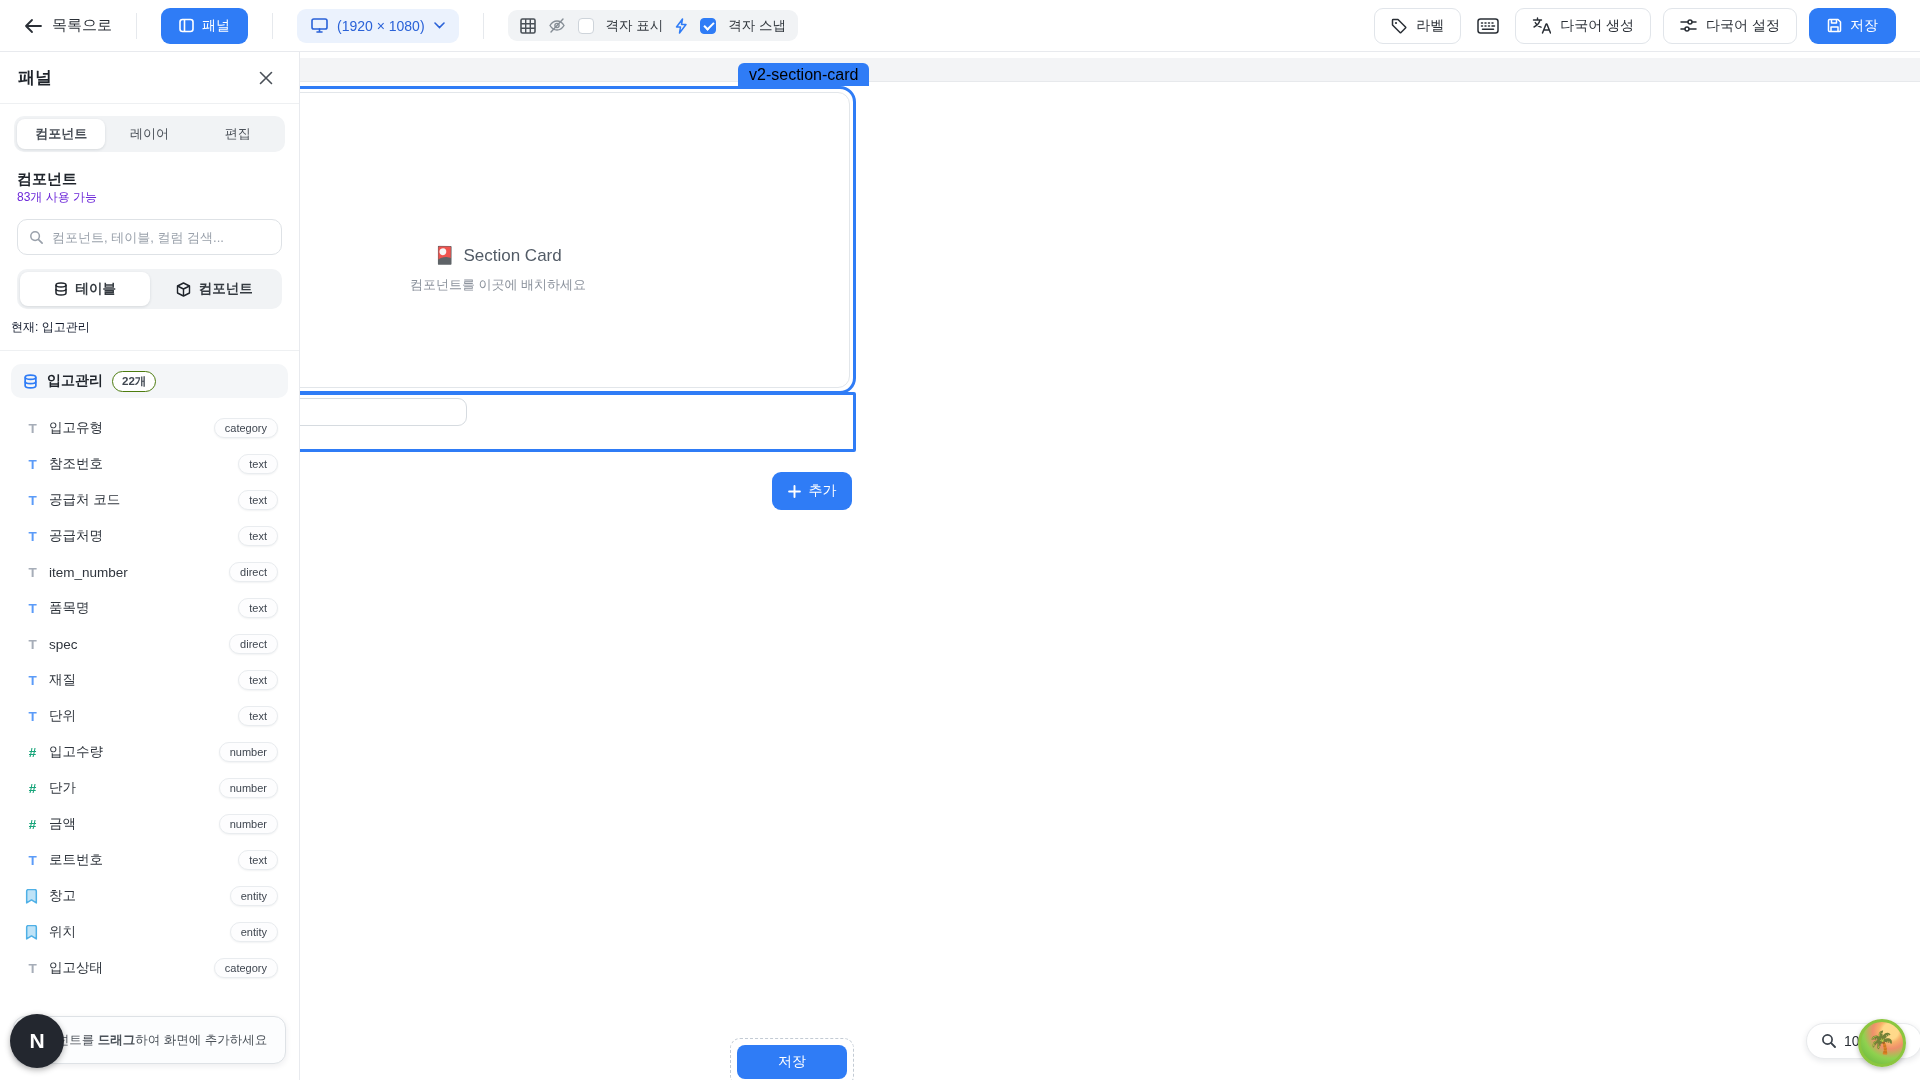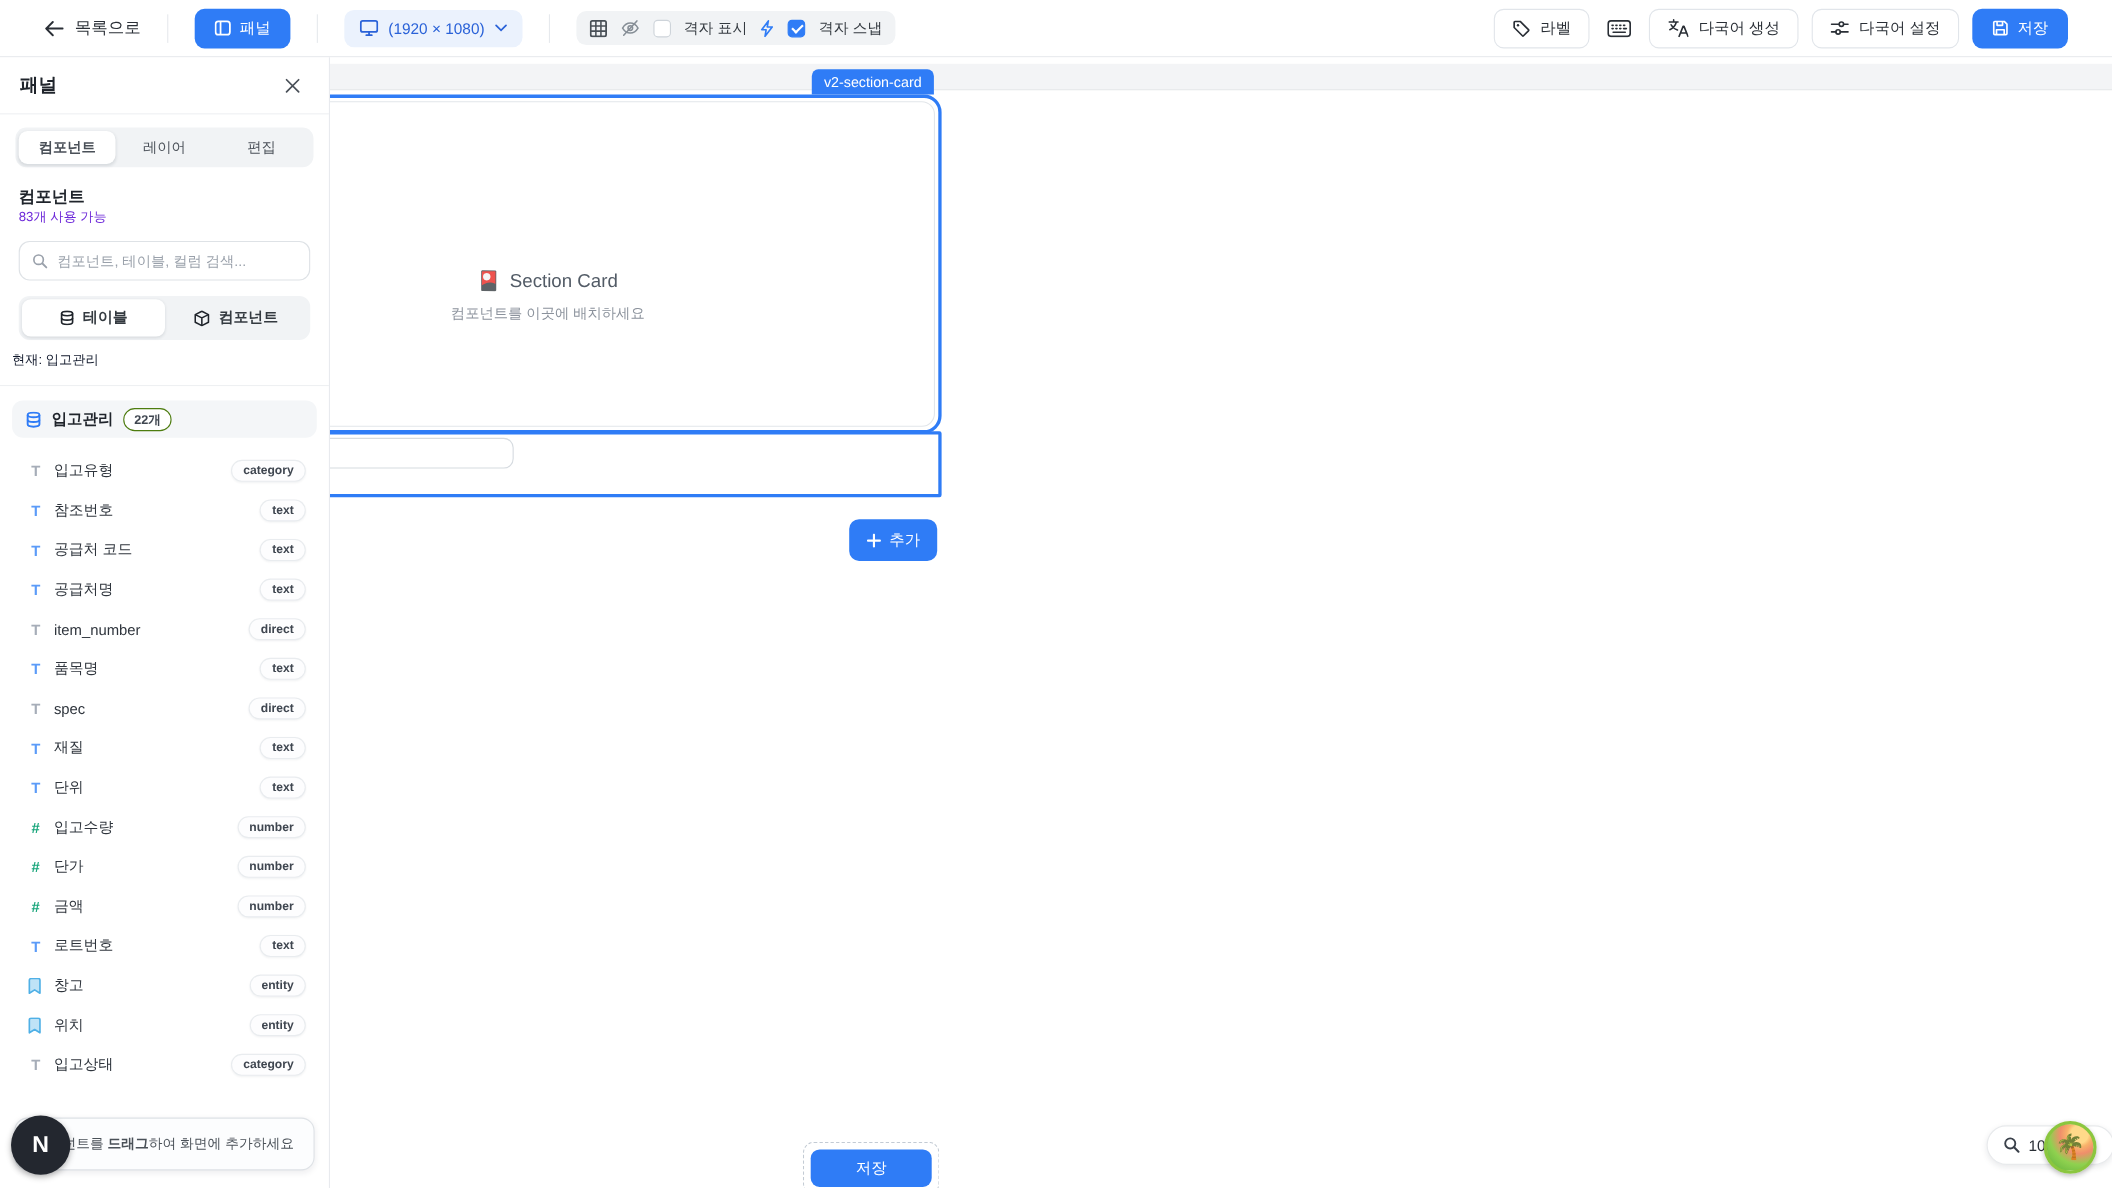--- a/index.html
+++ b/index.html
@@ -1,21 +1,21 @@
 <!DOCTYPE html>
 <html><head>
 <meta charset="utf-8">
 <style>
   * { margin:0; padding:0; box-sizing:border-box; }
   html,body { width:1920px; height:1080px; overflow:hidden; background:#fff;
               font-family:"Liberation Sans","DejaVu Sans",sans-serif; color:#1f242b; }
 
   
   .header { position:absolute; top:0; left:0; width:1920px; height:52px; background:#fff;
-            border-bottom:1px solid #e8eaee; display:flex; align-items:center; padding:0 40px; z-index:30; }
+            border-bottom:1px solid #e8eaee; display:flex; align-items:center; padding:0 24px; z-index:30; }
   .hgroup { display:flex; align-items:center; gap:14px; }
   .vdiv { width:1px; height:26px; background:#e6e9ed; margin:0 10px; }
   .back-btn { display:flex; align-items:center; gap:10px; cursor:pointer; }
   .back-label { font-size:15px; font-weight:500; color:#2a2f36; }
   .btn-blue { display:flex; align-items:center; gap:8px; background:#2f7cf6; color:#fff;
               border:none; border-radius:9px; height:36px; padding:0 18px; font-size:14px; font-weight:500; cursor:pointer; }
   .title-block { display:flex; flex-direction:column; justify-content:center; line-height:1.2; margin:0 4px; }
   .page-title { font-size:19px; font-weight:700; color:#14181d; white-space:nowrap; }
   .subtitle { display:flex; align-items:center; gap:5px; font-size:12px; color:#7c8490; margin-top:2px; }
   .size-pill { display:flex; align-items:center; gap:9px; background:#ebf2fd; border-radius:9px;
@@ -27,22 +27,22 @@
   .cb.checked::after { content:""; position:absolute; left:4.5px; top:1.5px; width:4px; height:8px;
                        border:solid #fff; border-width:0 2px 2px 0; transform:rotate(45deg); }
   .right-group { margin-left:auto; display:flex; align-items:center; gap:12px; }
   .btn-ghost { display:flex; align-items:center; gap:9px; background:#fff; border:1px solid #e1e5ea;
                border-radius:9px; height:36px; padding:0 16px; font-size:14px; color:#2a2f36; cursor:pointer; }
   .icon-btn { display:flex; align-items:center; justify-content:center; width:30px; height:30px; cursor:pointer; }
 
   
   .canvas { position:absolute; inset:0; background:#fff; z-index:1; }
   .gray-band { position:absolute; left:0; top:58px; width:1920px; height:24px; background:#f3f4f6; border-bottom:1px solid #e7e9ec; }
-  .sel-badge { position:absolute; left:738px; top:63px; height:23px; background:#2f7cf6; color:#ffffff;
-               font-size:13px; font-weight:500; border-radius:6px 6px 0 0; display:flex; align-items:center; padding:0 11px; }
+  .sel-badge { position:absolute; left:738px; top:63px; height:23px; background:#2f7cf6; color:#000000;
+               font-size:16px; font-weight:500; border-radius:6px 6px 0 0; display:flex; align-items:center; padding:0 11px; }
   .section-sel { position:absolute; left:140px; top:86px; width:716px; height:308px;
                  border:3px solid #2f7cf6; border-radius:16px; background:#fff; padding:3px; }
   .section-card { width:100%; height:100%; border:1px solid #e2e6ea; border-radius:12px; background:#fff; position:relative; }
   .sc-center { position:absolute; left:0; right:0; top:152px; text-align:center; }
   .sc-title-row { display:flex; align-items:center; justify-content:center; gap:8px;
                   font-size:17px; color:#525b66; }
   .sc-hint { margin-top:10px; font-size:13px; color:#8b929c; }
   .form-sel { position:absolute; left:140px; top:392px; width:716px; height:60px;
               border:3px solid #2f7cf6; border-radius:2px; background:#fff; }
   .mini-input { position:absolute; left:2px; top:3px; width:322px; height:28px; background:#fff;
@@ -99,21 +99,21 @@
   .tbl-row { margin:13px 11px 0; height:34px; background:#f4f6f8; border-radius:10px; display:flex;
              align-items:center; gap:9px; padding:0 12px; cursor:pointer; }
   .tbl-name { font-size:14px; font-weight:700; }
   .count-badge { background:#fff; border:1px solid #4d7c0f; border-radius:999px; font-size:11.5px;
                  color:#3f4650; font-weight:700; padding:2px 9px; }
   .fields { margin-top:12px; padding:0 21px 0 25px; }
   .field { height:36px; display:flex; align-items:center; gap:9px; cursor:grab; }
   .f-icon { width:15px; text-align:center; font-weight:700; font-size:13.5px; }
   .f-name { font-size:13.5px; color:#2f353d; font-weight:500; }
   .type-badge { margin-left:auto; background:#fdfdfe; border:1px solid #e9ecef; border-radius:999px;
-                font-size:11px; font-weight:700; color:#3f4650; padding:3px 10px;
+                font-size:11px; font-weight:400; color:#3f4650; padding:3px 10px;
                 box-shadow:0 1px 2px rgba(20,30,50,.06); }
   .drag-hint { position:absolute; left:13px; right:13px; bottom:16px; height:48px; background:#fcfdfe;
                border:1px solid #dee2e6; border-radius:12px; box-shadow:0 2px 6px rgba(20,30,50,.08);
                display:flex; align-items:center; justify-content:center; font-size:12.5px; color:#4a5158; }
   .avatar { position:absolute; left:10px; bottom:12px; width:54px; height:54px; border-radius:50%;
             background:#23272f; color:#fff; display:flex; align-items:center; justify-content:center;
             font-size:21px; font-weight:600; box-shadow:0 2px 6px rgba(0,0,0,.3); z-index:5; }
 
   svg { display:block; }
 </style>

